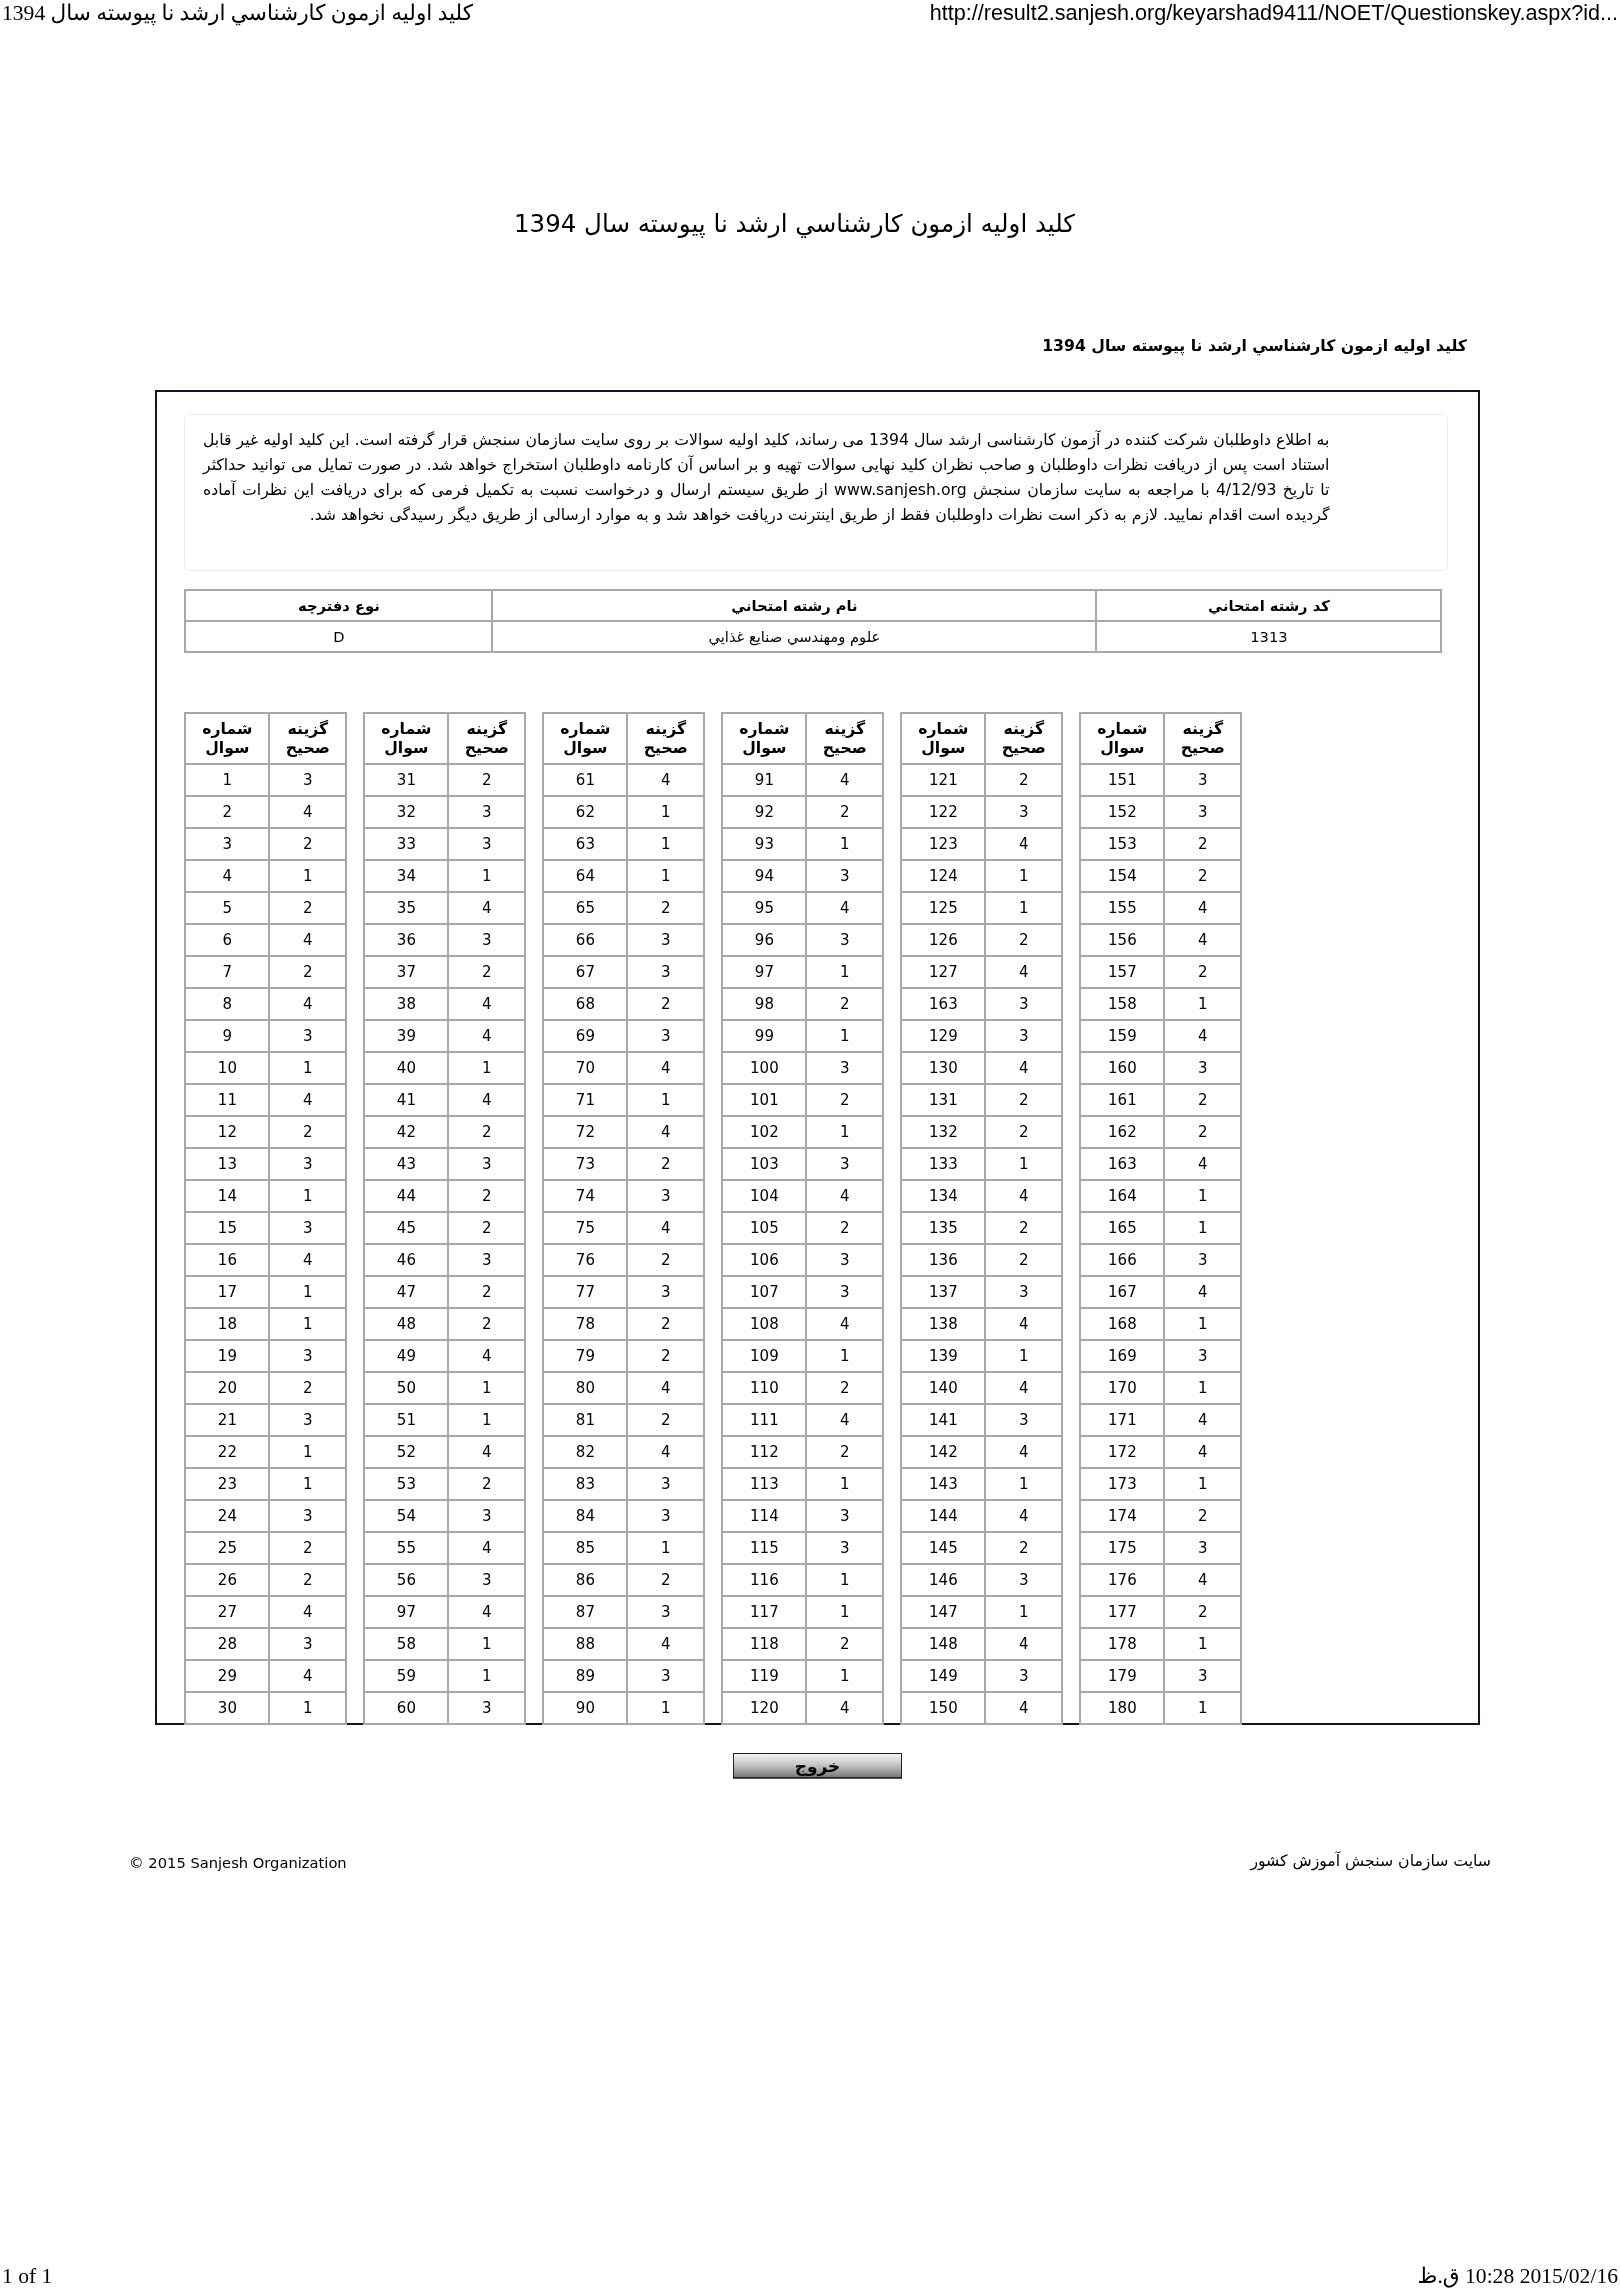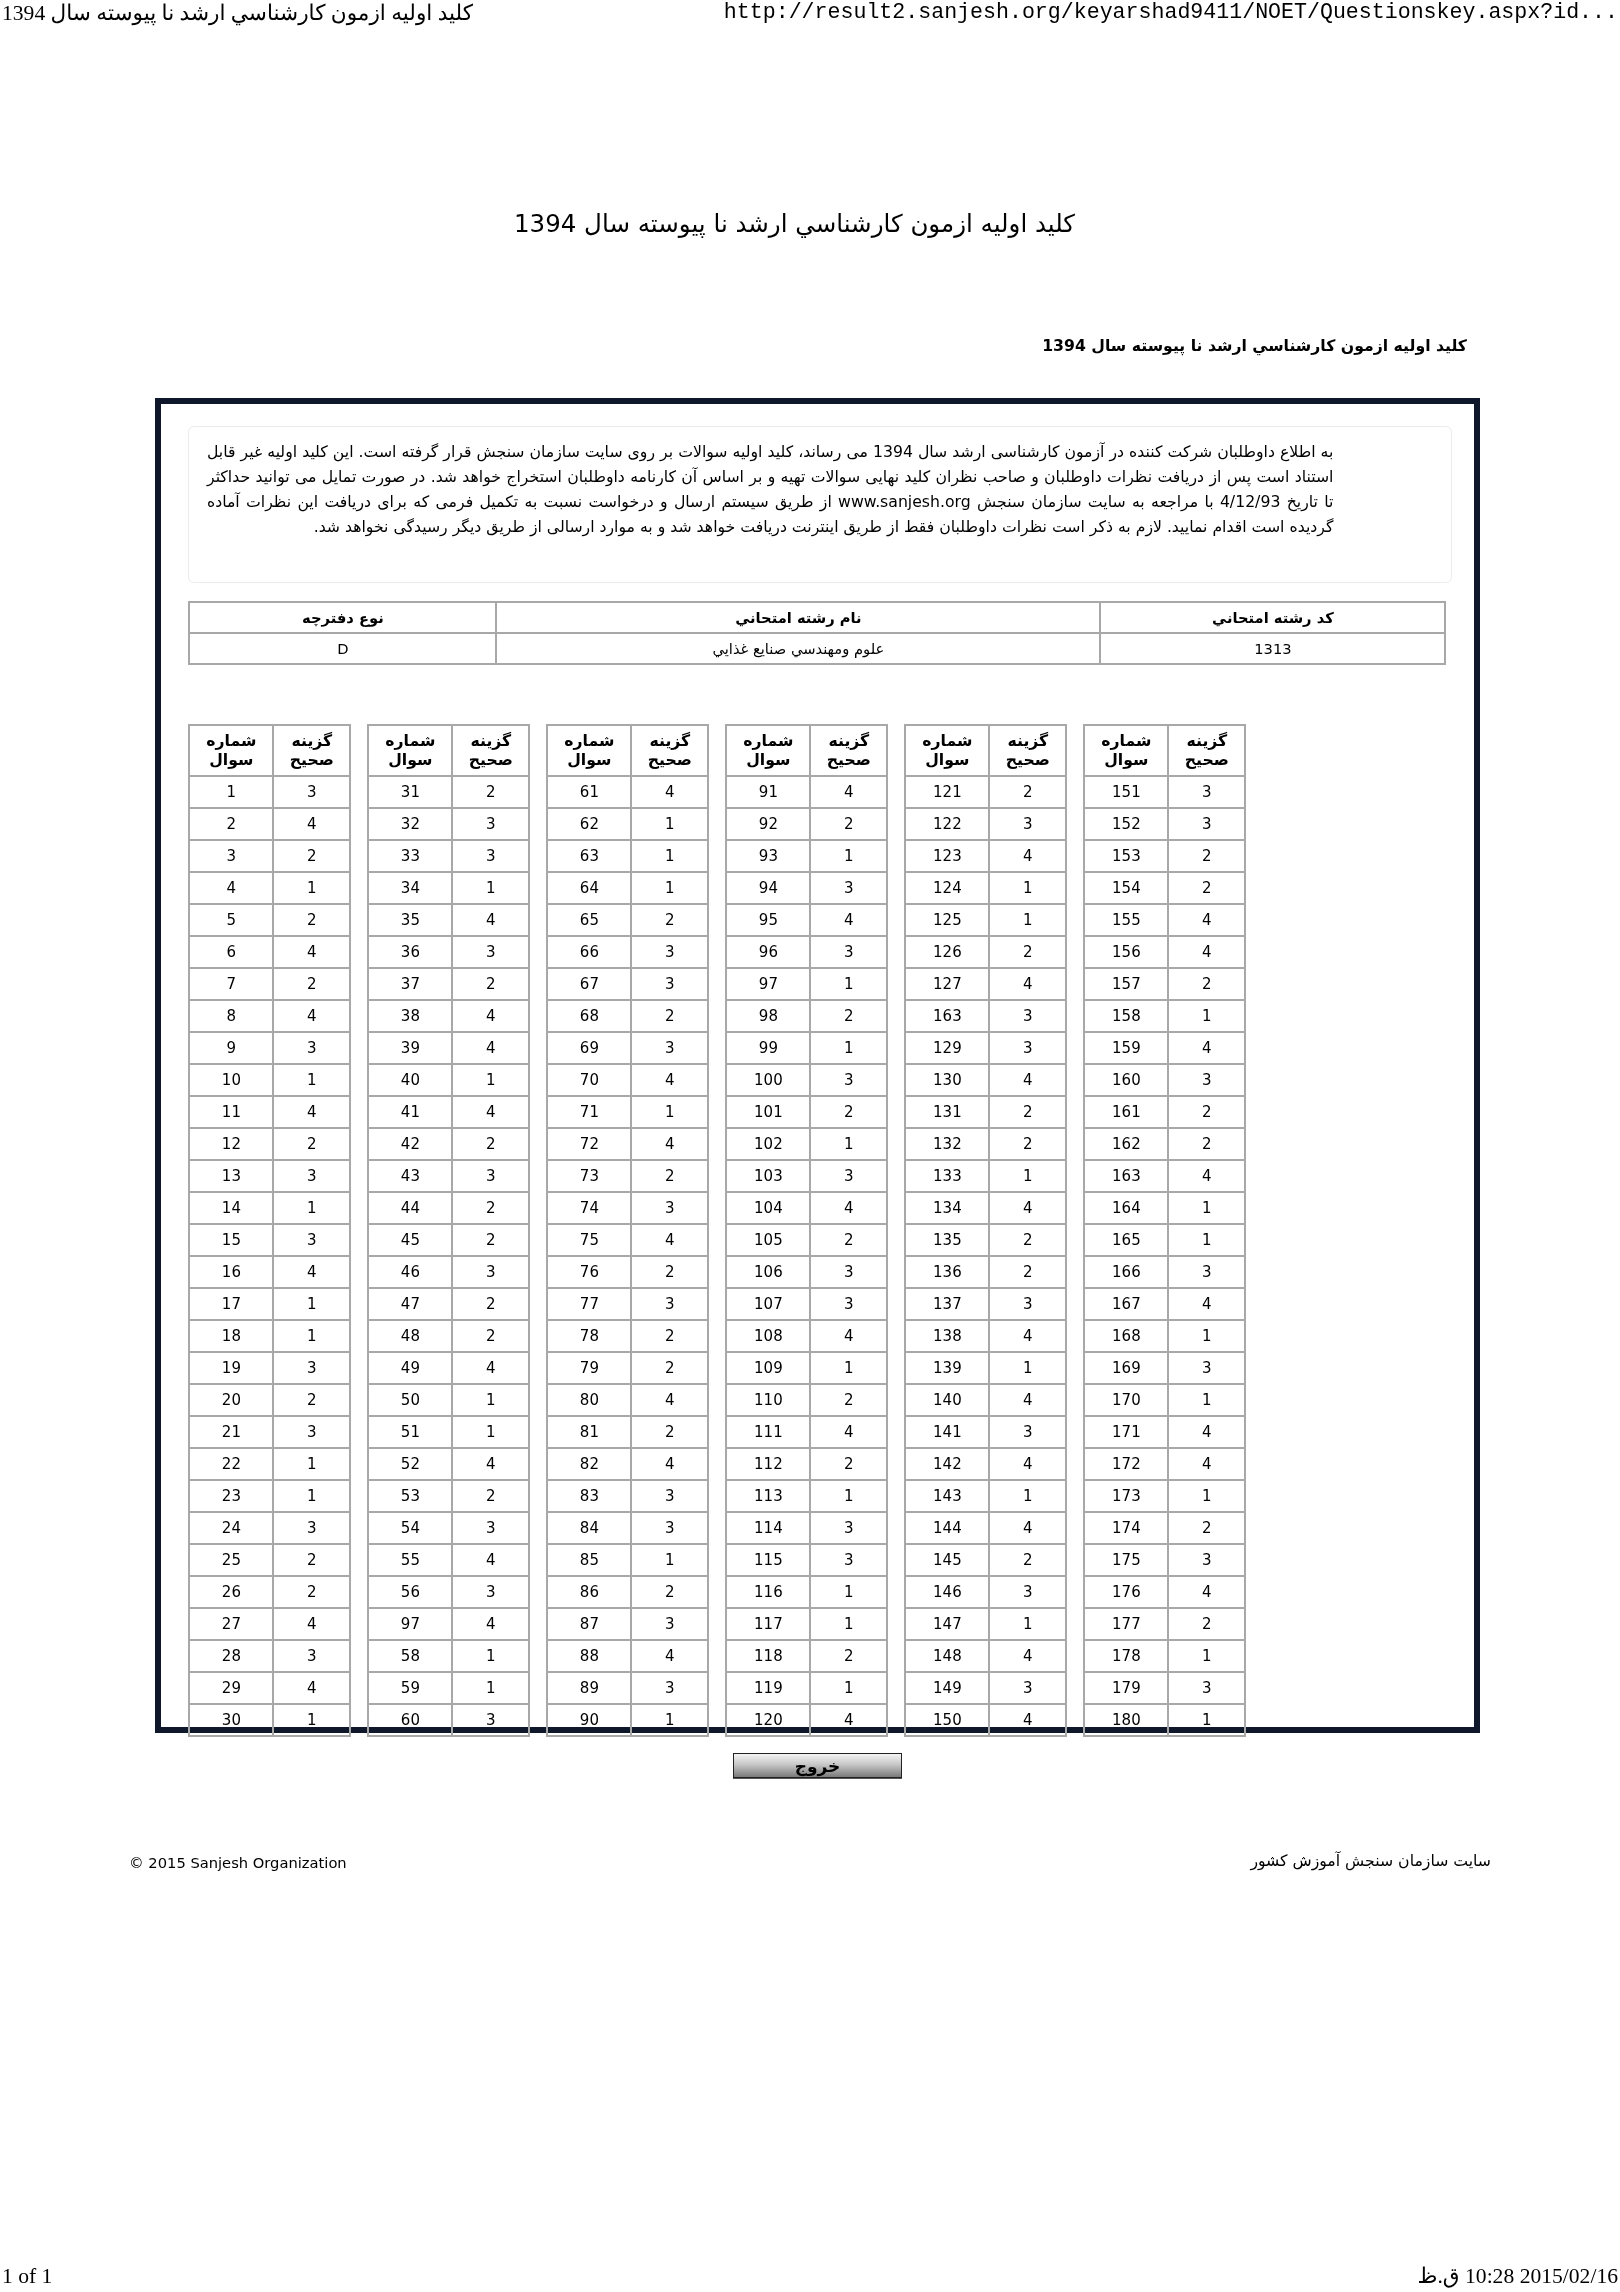--- a/index.html
+++ b/index.html
@@ -1,23 +1,23 @@
 <!DOCTYPE html>
 <html><head>
 <meta charset="utf-8">
 <style>
   html, body { margin: 0; padding: 0; background: #ffffff; }
   body { width: 1620px; height: 2293px; position: relative; font-family: "DejaVu Sans", sans-serif; color: #000; overflow: hidden; }
   .print-hdr-left { position: absolute; left: 2px; top: 0px; font-family: "Liberation Serif", serif; font-size: 21.6px; direction: rtl; }
-  .print-hdr-right { position: absolute; right: 2px; top: 0px; font-family: Liberation Mono, monospace; font-size: 21.6px; text-align: right; }
+  .print-hdr-right { position: absolute; right: 2px; top: 0px; font-family: Liberation Sans, sans-serif; font-size: 21.6px; text-align: right; }
   .print-ftr-left { position: absolute; left: 2px; bottom: 3.9px; font-family: "Liberation Serif", serif; font-size: 21.6px; }
   .print-ftr-right { position: absolute; right: 2px; bottom: 3.9px; font-family: "Liberation Serif", serif; font-size: 21.6px; direction: rtl; }
   .main-title { position: absolute; left: 0; width: 1620px; top: 209px; text-align: center; direction: rtl; font-size: 24.5px; padding-right: 31px; box-sizing: border-box; }
   .sub-title { position: absolute; right: 153px; top: 336px; direction: rtl; font-size: 15.7px; font-weight: bold; }
-  .content-box { position: absolute; left: 155px; top: 398px; width: 1325px; height: 1335px; border: 6px solid #0f172a; box-sizing: border-box; }
+  .content-box { position: absolute; left: 155px; top: 390px; width: 1325px; height: 1335px; border: 2px solid #0f172a; box-sizing: border-box; }
   .notice { position: absolute; left: 27.4px; top: 21.6px; width: 1264px; height: 157px; border: 1px solid #ececec; border-radius: 5.9px; box-sizing: border-box; direction: rtl; font-size: 15.7px; line-height: 25px; padding: 12.7px 118px 0 17.6px; text-align: justify; }
   .info-table { position: absolute; left: 27.4px; top: 197px; width: 1258px; border-collapse: collapse; direction: rtl; font-size: 14.7px; }
   .info-table th, .info-table td { border: 2px solid #a8a8a8; height: 29px; text-align: center; padding: 0; }
   .info-table th { font-weight: bold; text-align: center; }
   .keys-area { position: absolute; left: 27.4px; top: 320px; display: flex; direction: ltr; gap: 16px; }
   .key-table { border-collapse: collapse; direction: ltr; font-size: 15px; }
   .key-table th, .key-table td { border: 2px solid #a8a8a8; text-align: center; padding: 0; }
   .key-table th { height: 49px; font-weight: bold; direction: rtl; line-height: 18.6px; font-size: 15.7px; }
   .key-table td { height: 30px; }
   .key-table .c-num { width: 82px; }

